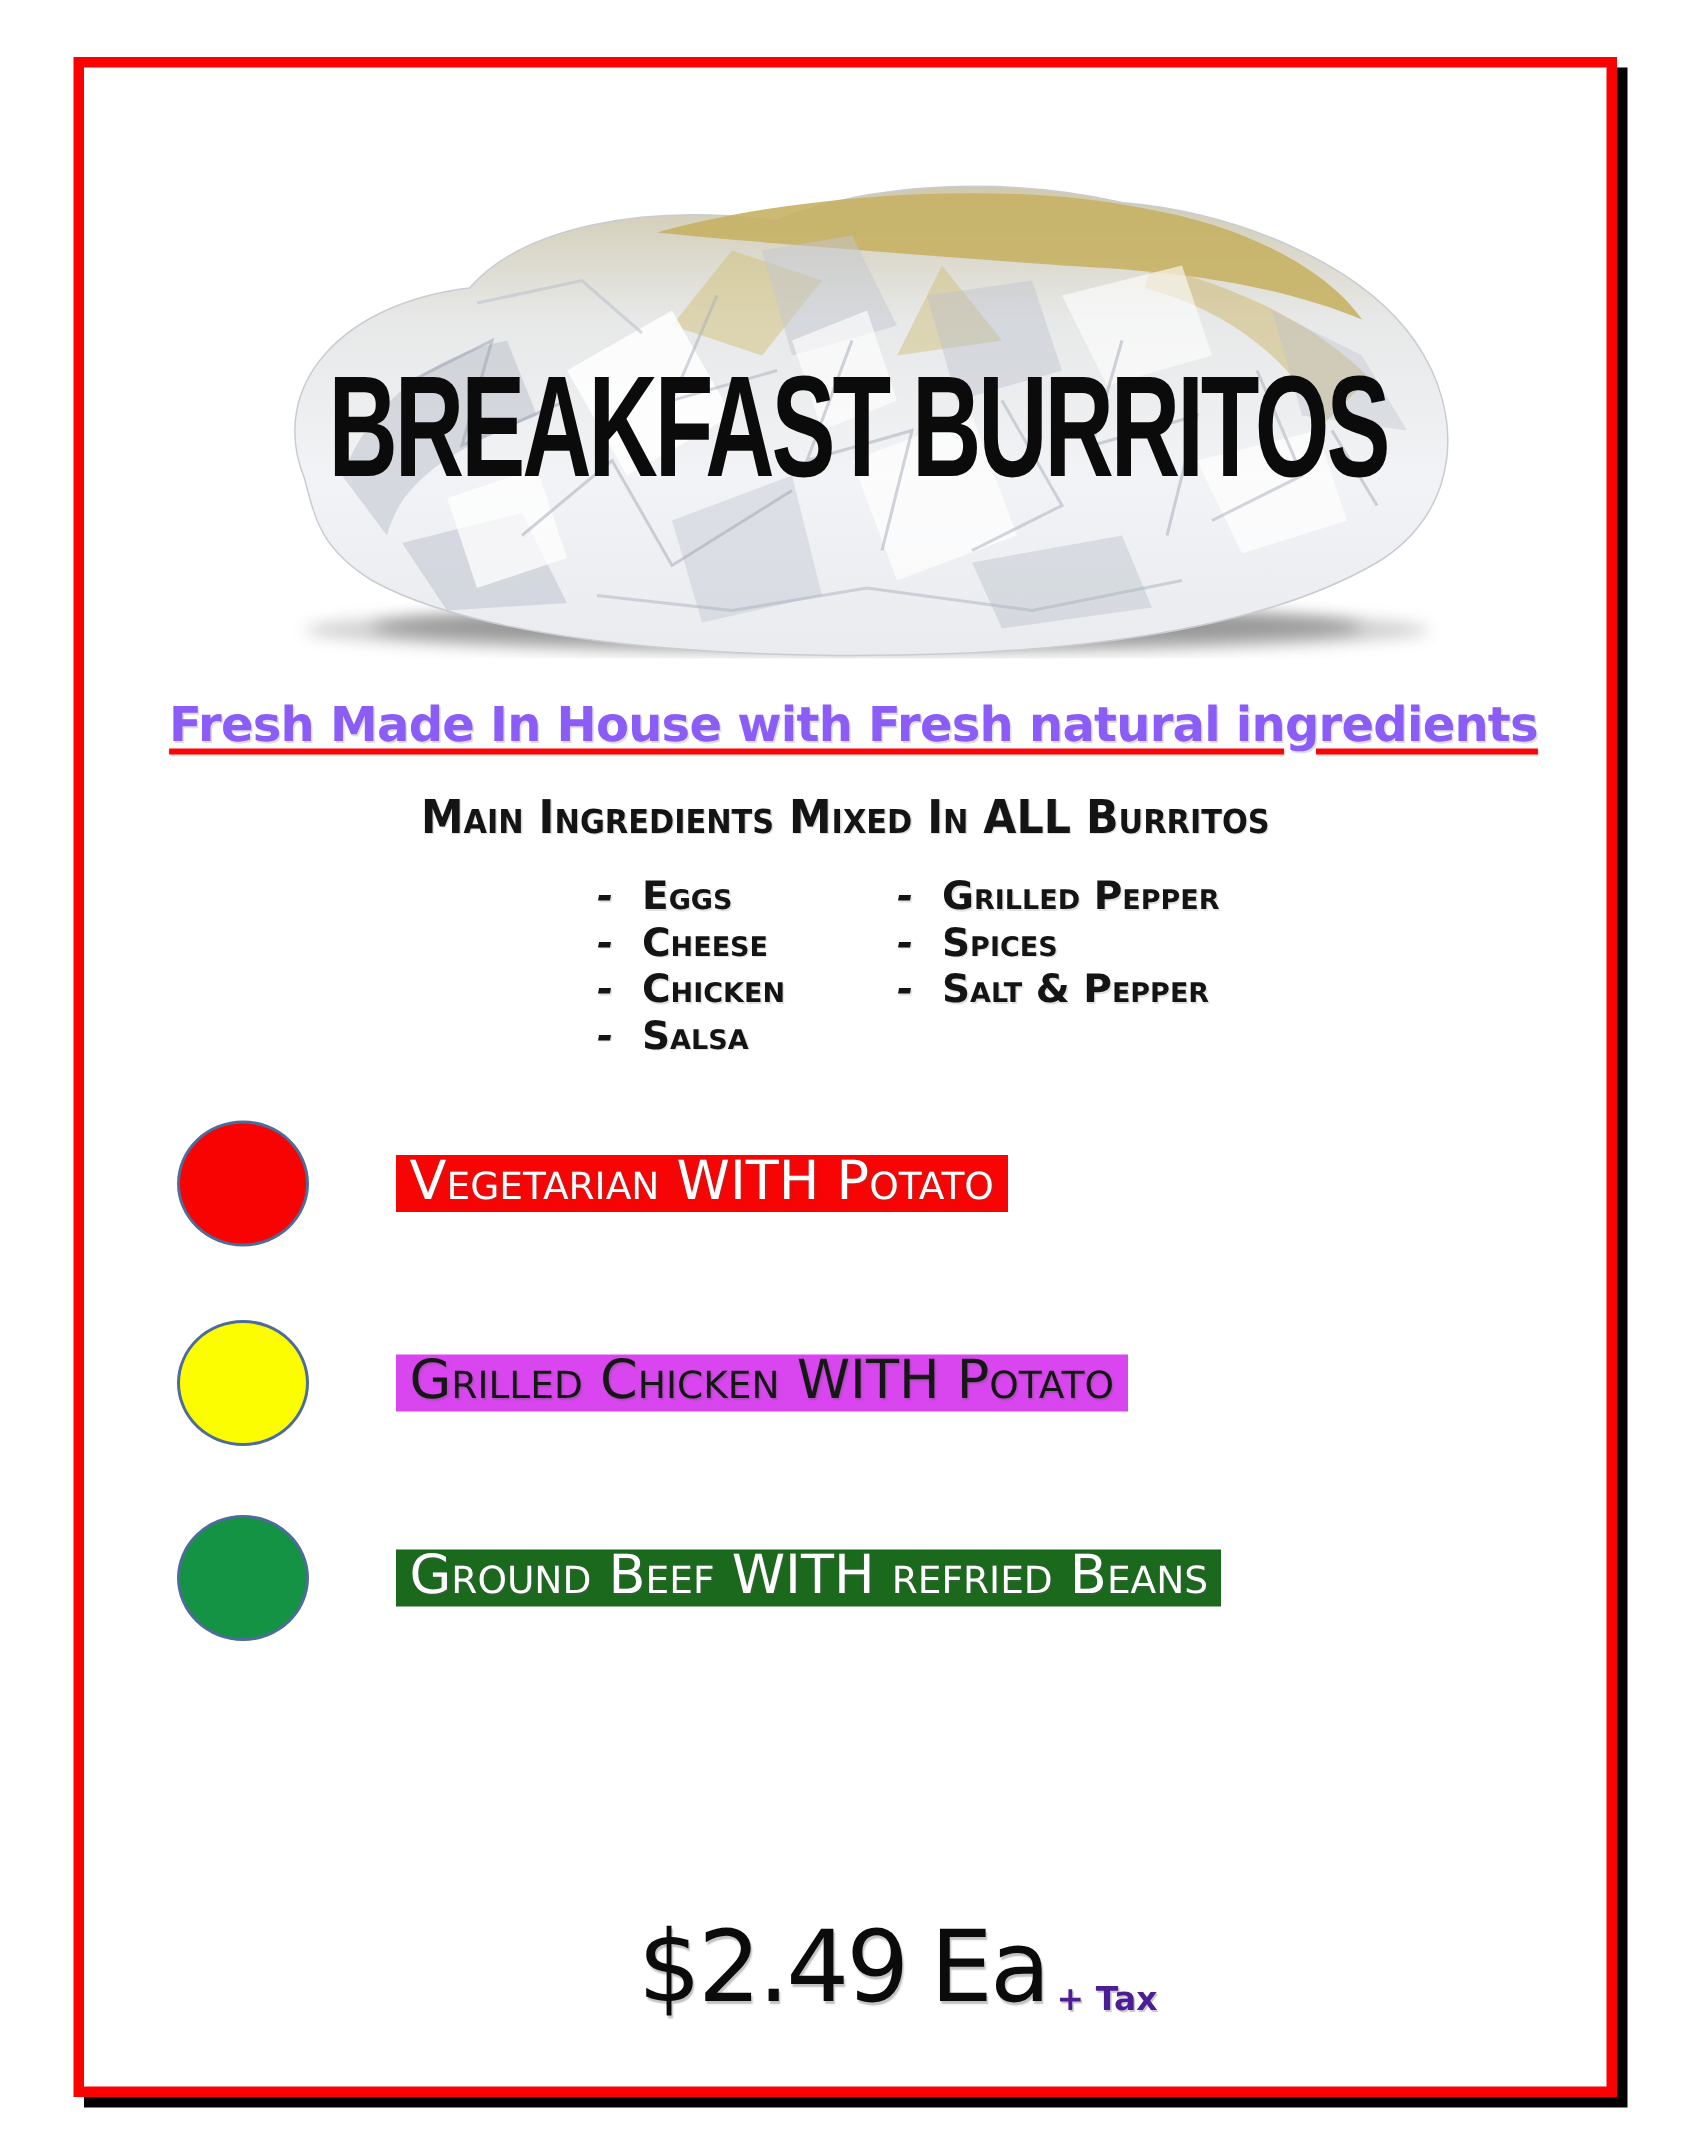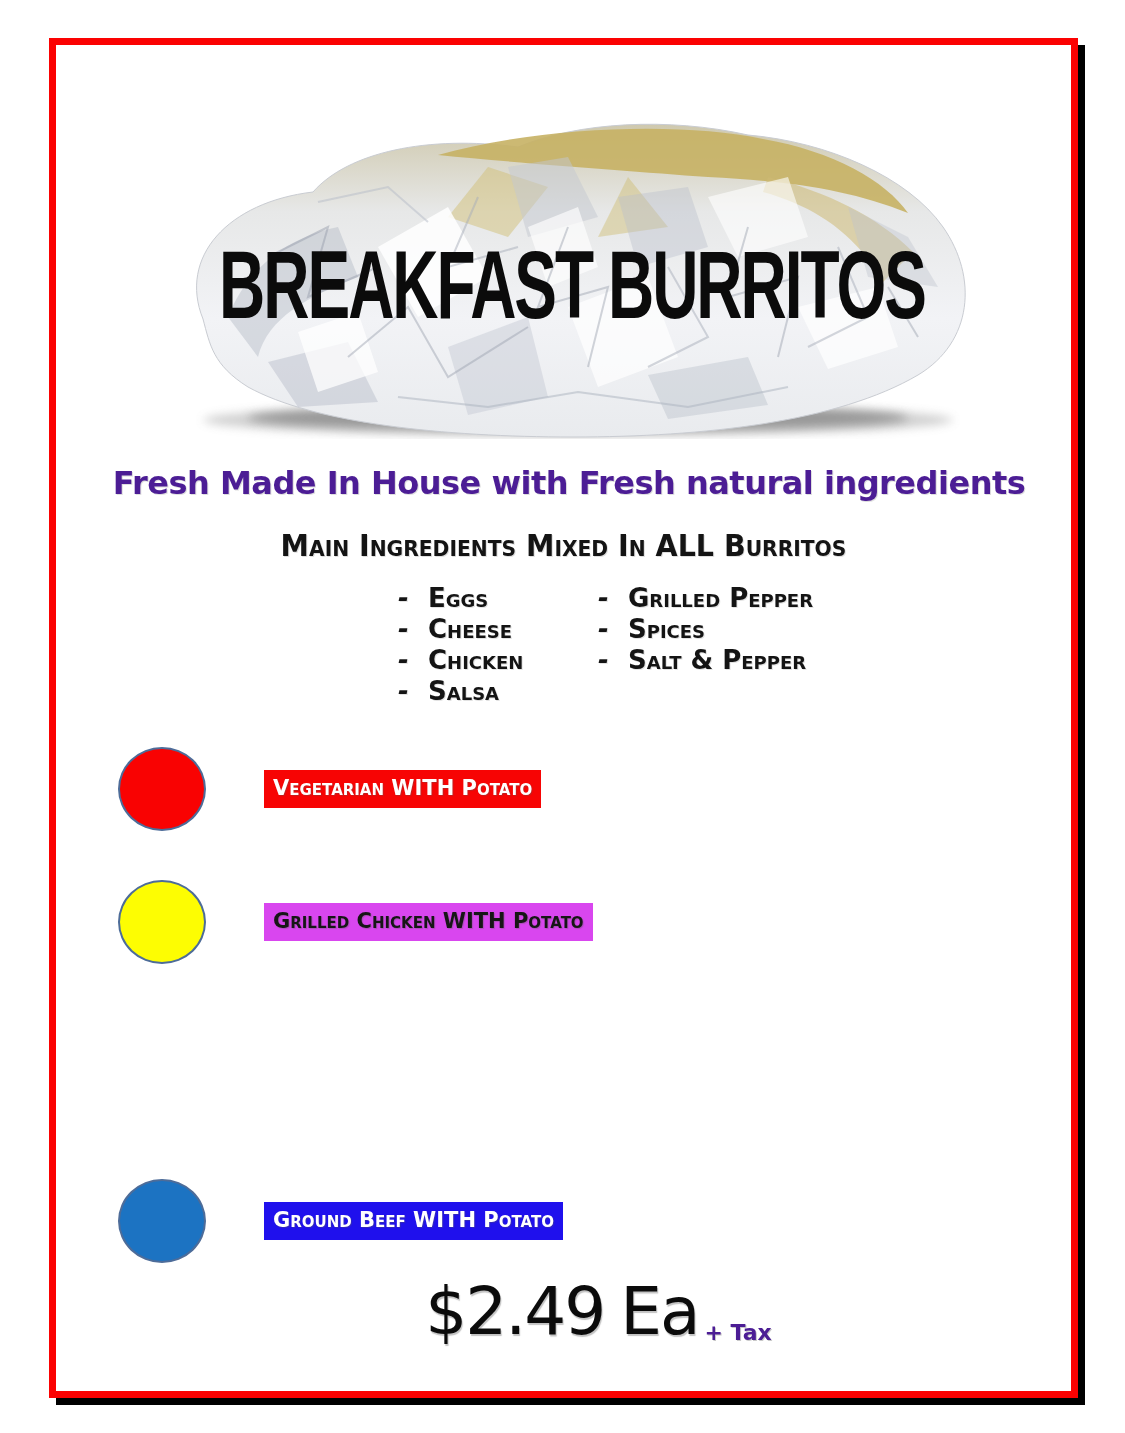--- a/index.html
+++ b/index.html
@@ -17,22 +17,22 @@
   .burrito-wrap svg{position:absolute;left:0;top:0;width:100%;height:100%;}
   .burrito-title{
     position:absolute;left:0;right:0;top:122px;text-align:center;
     font-family:"Liberation Sans", sans-serif;font-weight:700;
     font-size:64px;letter-spacing:-2px;color:#0b0b0b;white-space:nowrap;
     transform:scaleY(1.5);transform-origin:center top;
   }
   
   .tagline{
     position:absolute;left:0;right:0;top:419px;text-align:center;
-    font-weight:700;font-size:32px;letter-spacing:-0.5px;color:#4c1d95;
-    text-decoration-color:#fb0606;
+    font-weight:700;font-size:32px;letter-spacing:-0.5px;color:#8b5cf6;
+    text-decoration:underline;text-decoration-color:#fb0606;
     text-decoration-thickness:4px;text-underline-offset:5px;
     text-shadow:1px 1px 0 rgba(160,160,160,0.35);
     padding-left:11px;
   }
   
   .ing-heading{
     position:absolute;left:0;right:0;top:482px;text-align:center;
     font-weight:700;font-size:31px;color:#141414;font-variant:small-caps;
     transform:scaleX(0.92);transform-origin:center;
     text-shadow:1px 1px 0 rgba(160,160,160,0.35);white-space:nowrap;
@@ -53,21 +53,21 @@
   .menu-row.row-1{top:700px;}
   .menu-row.row-2{top:833px;}
   .menu-row.row-3{top:963px;}
   .menu-row.row-4{top:1132px;}
   .circle{
     width:88px;height:84px;border-radius:50%;
     border:2px solid #4d6c99;box-sizing:border-box;flex:0 0 auto;
   }
   .label-bar{
     margin-left:58px;padding:2px 9px 4px 9px;
-    font-weight:700;font-size:21px;line-height:32px;font-variant:small-caps;
+    font-weight:400;font-size:36px;line-height:32px;font-variant:small-caps;
     white-space:nowrap;text-shadow:1px 1px 1px rgba(90,90,90,0.35);
   }
   
   .price{
     position:absolute;left:0;right:0;top:1228px;text-align:center;padding-left:70px;
     white-space:nowrap;
   }
   .price-main{
     font-weight:400;font-size:66px;letter-spacing:-2px;color:#0b0b0b;
     text-shadow:1px 2px 1px rgba(120,120,120,0.45);
@@ -178,23 +178,23 @@
 
   <div class="menu-rows">
       <div class="menu-row row-1">
         <div class="circle" style="background: rgb(249, 2, 2); border-color: rgb(77, 108, 153);"></div>
         <div class="label-bar" style="background: rgb(247, 4, 4); color: rgb(255, 255, 255);">Vegetarian WITH Potato</div>
       </div>
       <div class="menu-row row-2">
         <div class="circle" style="background: rgb(253, 253, 2); border-color: rgb(77, 108, 153);"></div>
         <div class="label-bar" style="background: #d946ef; color: rgb(22, 22, 22);">Grilled Chicken WITH Potato</div>
       </div>
-      <div class="menu-row row-4">
-        <div class="circle" style="background: rgb(28, 115, 194); border-color: rgb(77, 108, 153);"></div>
-        <div class="label-bar" style="background: rgb(31, 16, 237); color: rgb(255, 255, 255);">Ground Beef WITH Potato</div>
+      <div class="menu-row row-3">
+        <div class="circle" style="background: rgb(21, 147, 68); border-color: rgb(77, 108, 153);"></div>
+        <div class="label-bar" style="background: rgb(26, 105, 28); color: rgb(255, 255, 255);">Ground Beef WITH refried Beans</div>
       </div>
     </div>
 
   <div class="price">
     <span class="price-main">$2.49</span><span class="price-main price-unit">Ea</span><span class="price-tax">+ Tax</span>
   </div>
 
 </div>
 
 </body></html>

